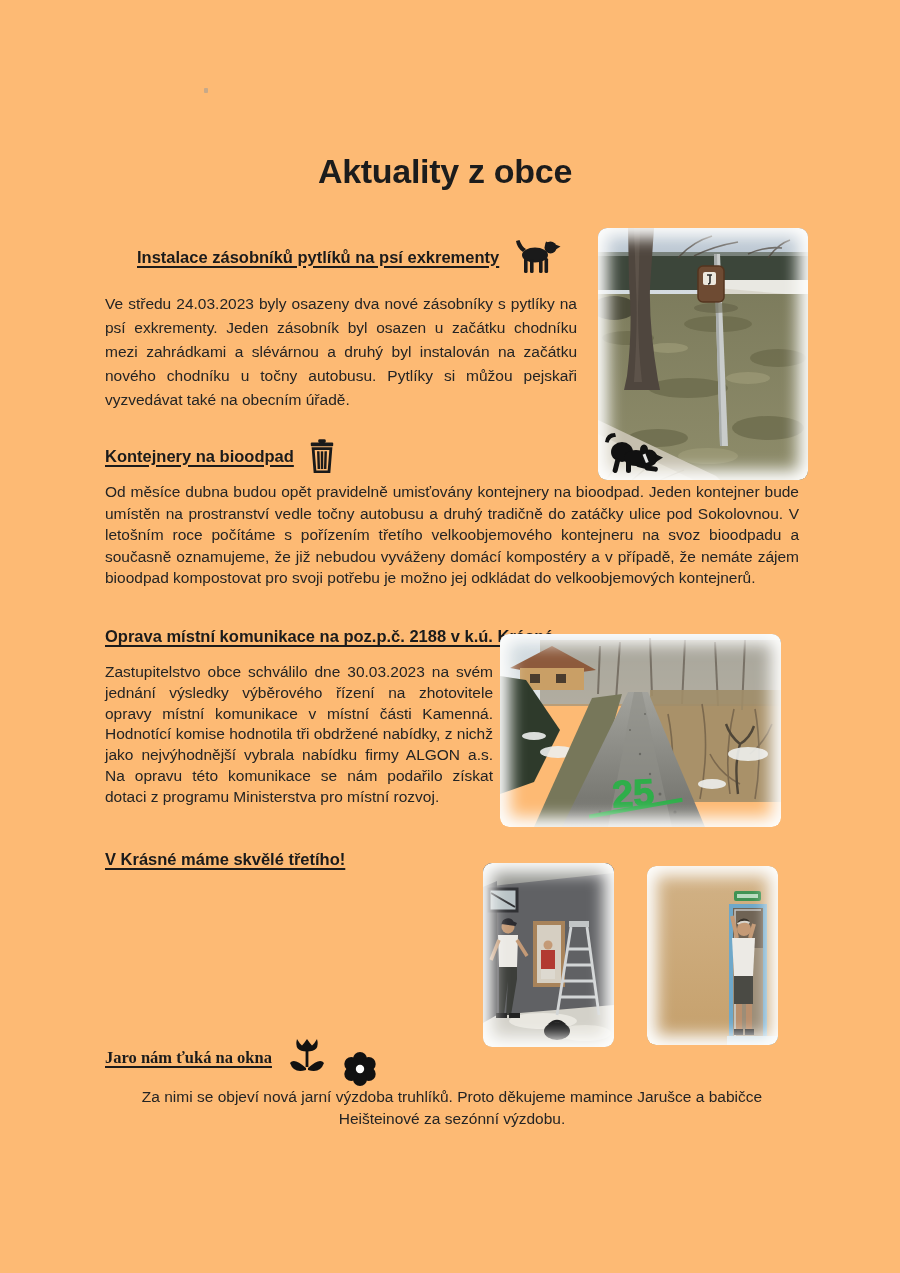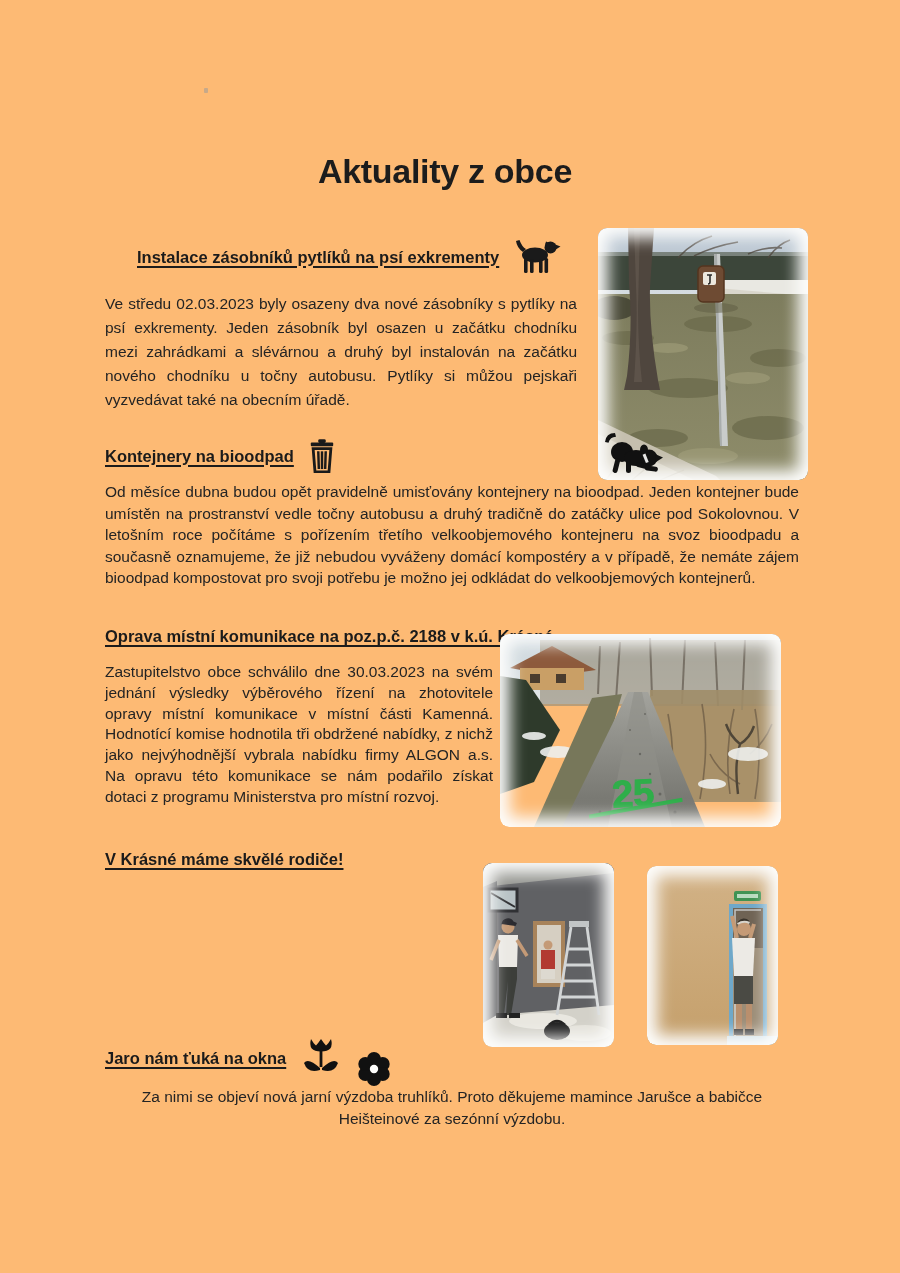--- a/index.html
+++ b/index.html
@@ -118,21 +118,21 @@
       </g>
       <polygon points="116,26 122,26 130,218 122,218" fill="#c9cccb"></polygon>
       <polygon points="116,26 119,26 124,218 122,218" fill="#a9adac"></polygon>
       <ellipse cx="118" cy="80" rx="22" ry="5" fill="#5e5c42" opacity=".5"></ellipse>
       <rect x="100" y="38" width="26" height="36" rx="5" fill="#6e4b33" stroke="#54351f" stroke-width="1.5"></rect>
       <rect x="105" y="44" width="13" height="13" rx="2" fill="#ece8de"></rect>
       <path d="M109,47 h5 M112,47 v7 q0,2 -2,2" stroke="#2a2a2a" stroke-width="1.6" fill="none"></path>
     </svg>
   </div>
 
-  <div class="p" style="left:105px;top:292px;width:472px;line-height:24px;">Ve středu 02.03.2023 byly osazeny dva nové zásobníky s pytlíky na psí exkrementy. Jeden zásobník byl osazen u začátku chodníku mezi zahrádkami a slévárnou a druhý byl instalován na začátku nového chodníku u točny autobusu. Pytlíky si můžou pejskaři vyzvedávat také na obecním úřadě.</div>
+  <div class="p" style="left:105px;top:292px;width:472px;line-height:24px;">Ve středu 24.03.2023 byly osazeny dva nové zásobníky s pytlíky na psí exkrementy. Jeden zásobník byl osazen u začátku chodníku mezi zahrádkami a slévárnou a druhý byl instalován na začátku nového chodníku u točny autobusu. Pytlíky si můžou pejskaři vyzvedávat také na obecním úřadě.</div>
 
   <div class="h" style="left:105px;top:436px;height:40px;gap:14px;">
     <span class="ht">Kontejnery na bioodpad</span>
     <span class="icon">
       <svg width="28" height="34" viewBox="0 0 30 36">
         <g fill="#1a1a1a">
           <rect x="11" y="0" width="8" height="4" rx="1.5"></rect>
           <rect x="3" y="3.5" width="24" height="4" rx="1"></rect>
         </g>
         <path d="M5.5,10 h19 l-2,25 h-15 z" fill="none" stroke="#1a1a1a" stroke-width="3"></path>
@@ -229,21 +229,21 @@
       <g transform="rotate(-3 140 160)">
         <text x="112" y="172" font-family="Liberation Sans, sans-serif" font-size="38" font-weight="700" fill="#2fae4a" stroke="#2fae4a" stroke-width="1">25</text>
         <path d="M88,180 q44,-6 94,-12" stroke="#2fae4a" stroke-width="4" fill="none"></path>
       </g>
     </svg>
   </div>
 
   <div class="p" style="left:105px;top:662px;width:388px;line-height:20.8px;">Zastupitelstvo obce schválilo dne 30.03.2023 na svém jednání výsledky výběrového řízení na zhotovitele opravy místní komunikace v místní části Kamenná. Hodnotící komise hodnotila tři obdržené nabídky, z nichž jako nejvýhodnější vybrala nabídku firmy ALGON a.s. Na opravu této komunikace se nám podařilo získat dotaci z programu Ministerstva pro místní rozvoj.</div>
 
   <div class="h" style="left:105px;top:846px;height:26px;">
-    <span class="ht">V Krásné máme skvělé rodiče!</span>
+    <span class="ht">V Krásné máme skvělé třetího!</span>
   </div>
 
   <div class="photo" style="left:483px;top:863px;width:131px;height:184px;">
     <svg width="131" height="184" viewBox="0 0 131 184" preserveAspectRatio="none">
       <rect width="131" height="160" fill="#606164"></rect>
       <polygon points="0,0 131,0 131,10 0,24" fill="#93948f"></polygon>
       <polygon points="0,24 14,18 14,152 0,160" fill="#4c4d4f"></polygon>
       <rect x="6" y="26" width="28" height="22" fill="#b9c3c6" stroke="#303134" stroke-width="3"></rect>
       <line x1="8" y1="30" x2="32" y2="44" stroke="#303134" stroke-width="2"></line>
       <rect x="50" y="58" width="32" height="66" fill="#a8835a"></rect>
@@ -300,21 +300,21 @@
       <rect x="87" y="110" width="19" height="28" fill="#4a4a44"></rect>
       <rect x="89" y="138" width="6" height="26" fill="#b98f6d"></rect>
       <rect x="99" y="138" width="6" height="26" fill="#b98f6d"></rect>
       <rect x="87" y="163" width="9" height="6" fill="#2a2a2a"></rect>
       <rect x="98" y="163" width="9" height="6" fill="#2a2a2a"></rect>
       <rect x="80" y="170" width="51" height="9" fill="#bcd3de"></rect>
     </svg>
   </div>
 
 
-  <div class="h" style="left:105px;top:1036px;height:44px;gap:16px;">
+  <div class="h" style="left:105px;top:1036px;height:44px;gap:16px;font-family:Liberation Serif, serif;">
     <span class="ht">Jaro nám ťuká na okna</span>
     <span class="icon">
       <svg width="38" height="42" viewBox="0 0 38 42">
         <g fill="#111">
           <path d="M9,2 q-3.5,12.5 10,12.5 q13.5,0 10,-12.5 q-3,5 -5,6.5 q-2,-2 -5,-6.5 q-3,4.5 -5,6.5 q-2,-1.5 -5,-6.5 z"></path>
           <rect x="17.6" y="13" width="2.8" height="17"></rect>
           <path d="M18,31 Q6,20 2,26 Q6,37 18,33 z"></path>
           <path d="M20,31 Q32,20 36,26 Q32,37 20,33 z"></path>
         </g>
       </svg>

